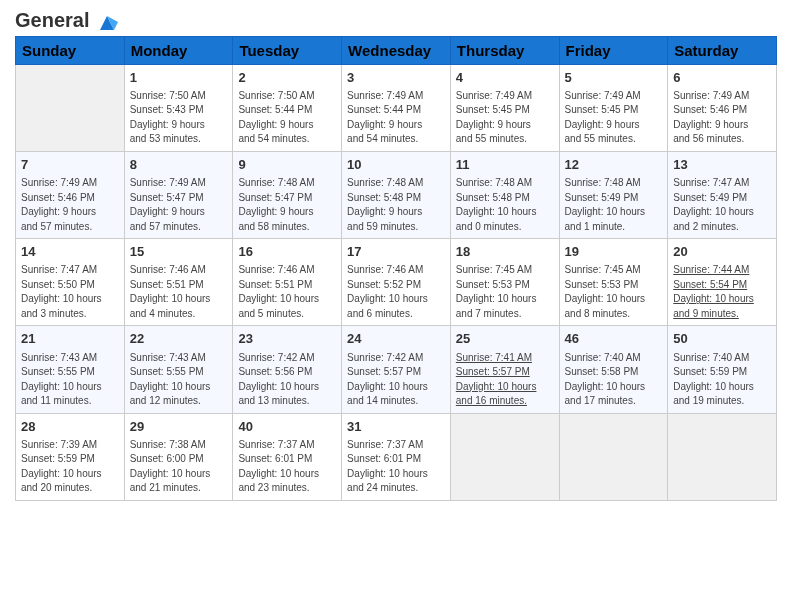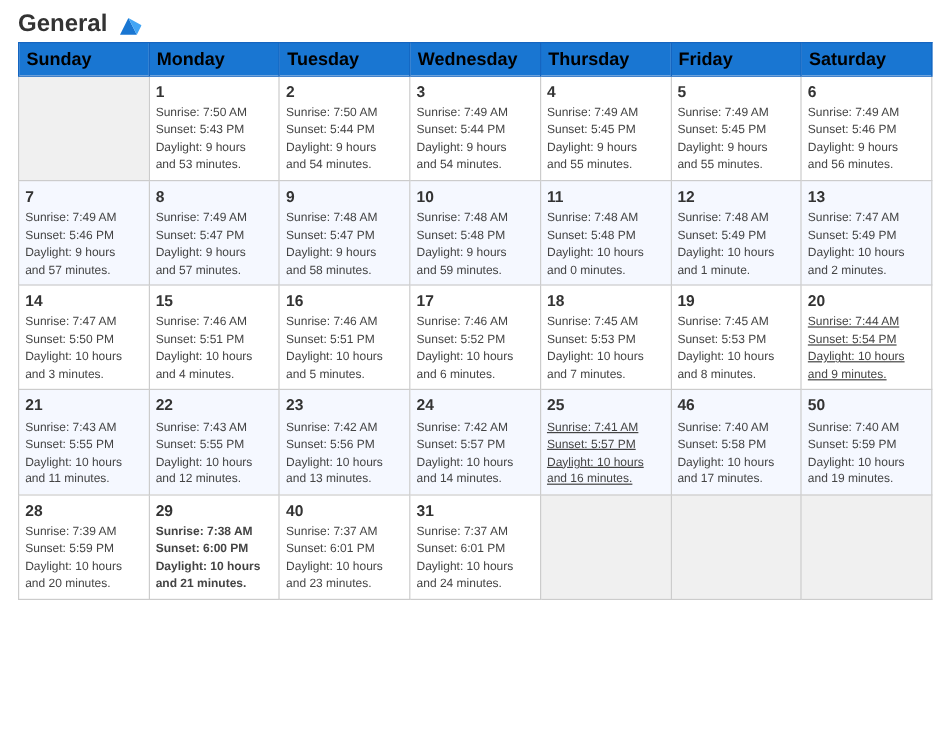--- a/index.html
+++ b/index.html
@@ -327,21 +327,21 @@
         <tr>
           <td>
             <span class="day-number">28</span>
             <div class="day-info" style="white-space: pre-line;">Sunrise: 7:39 AM
 Sunset: 5:59 PM
 Daylight: 10 hours
 and 20 minutes.</div>
           </td>
           <td>
             <span class="day-number">29</span>
-            <div class="day-info" style="white-space: pre-line; font-weight: bold;">Sunrise: 7:38 AM
+            <div class="day-info" style="white-space: pre-line;">Sunrise: 7:38 AM
 Sunset: 6:00 PM
 Daylight: 10 hours
 and 21 minutes.</div>
           </td>
           <td>
             <span class="day-number">40</span>
             <div class="day-info" style="white-space: pre-line;">Sunrise: 7:37 AM
 Sunset: 6:01 PM
 Daylight: 10 hours
 and 23 minutes.</div>

